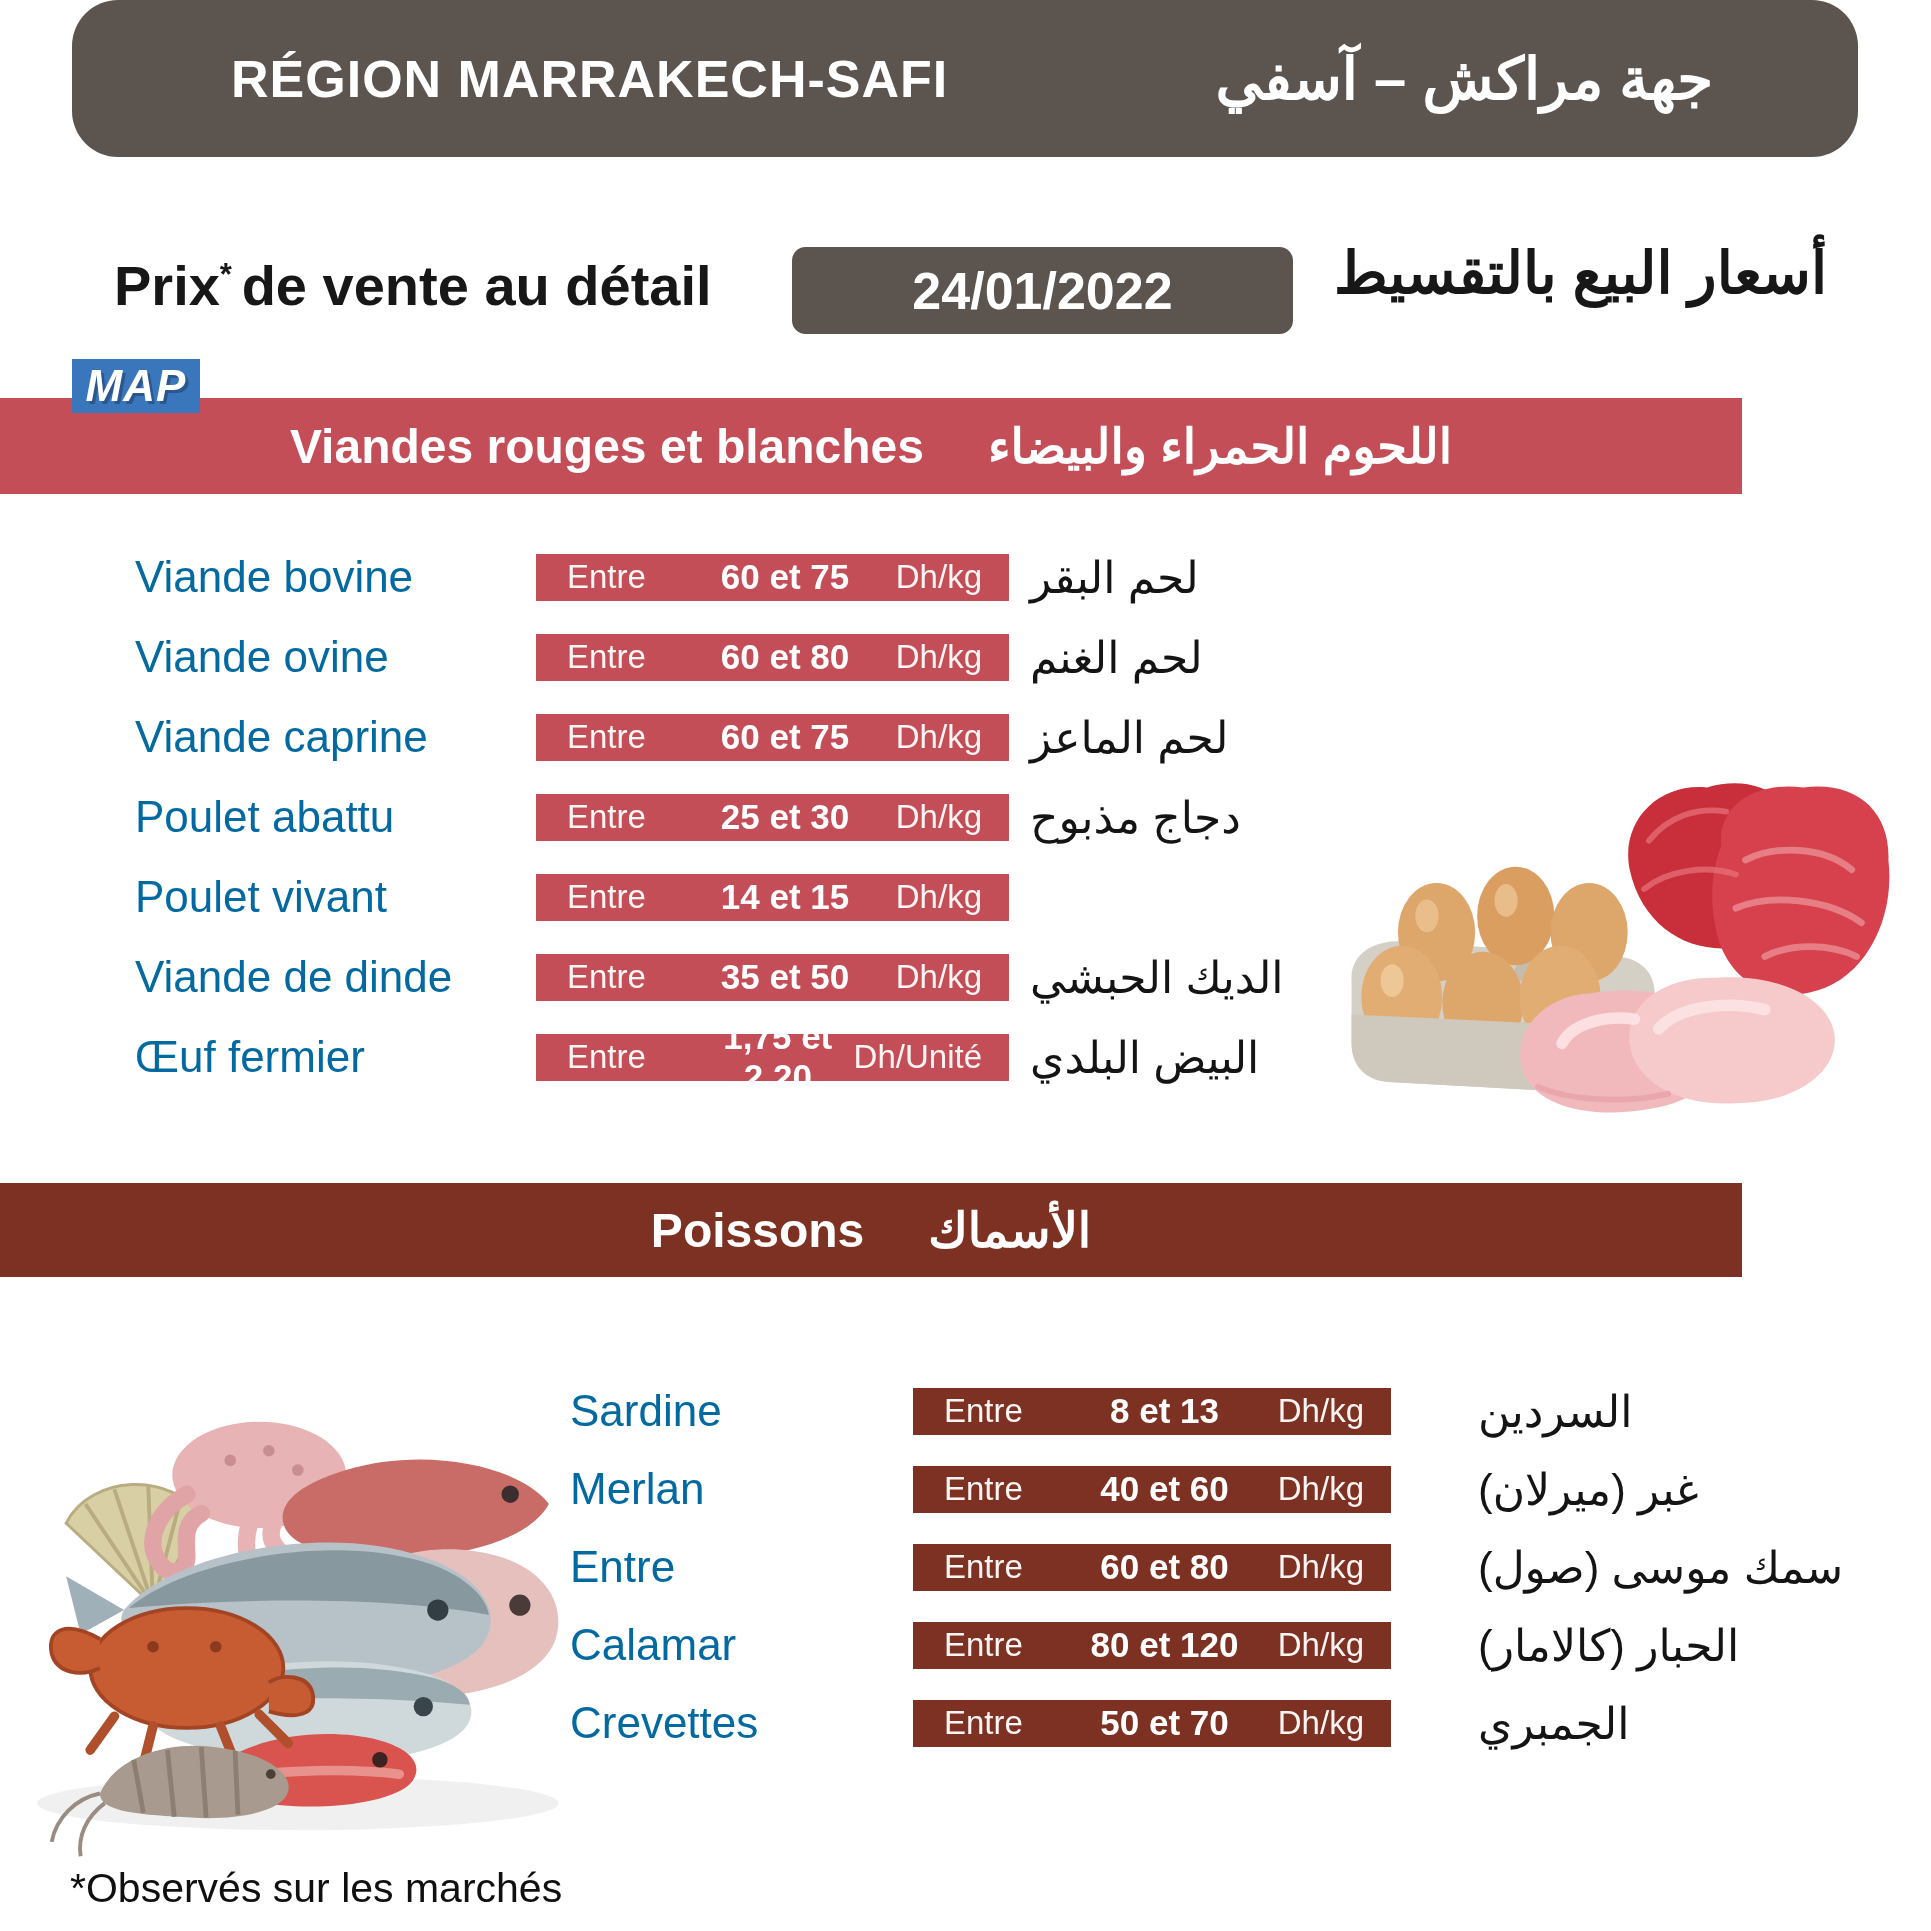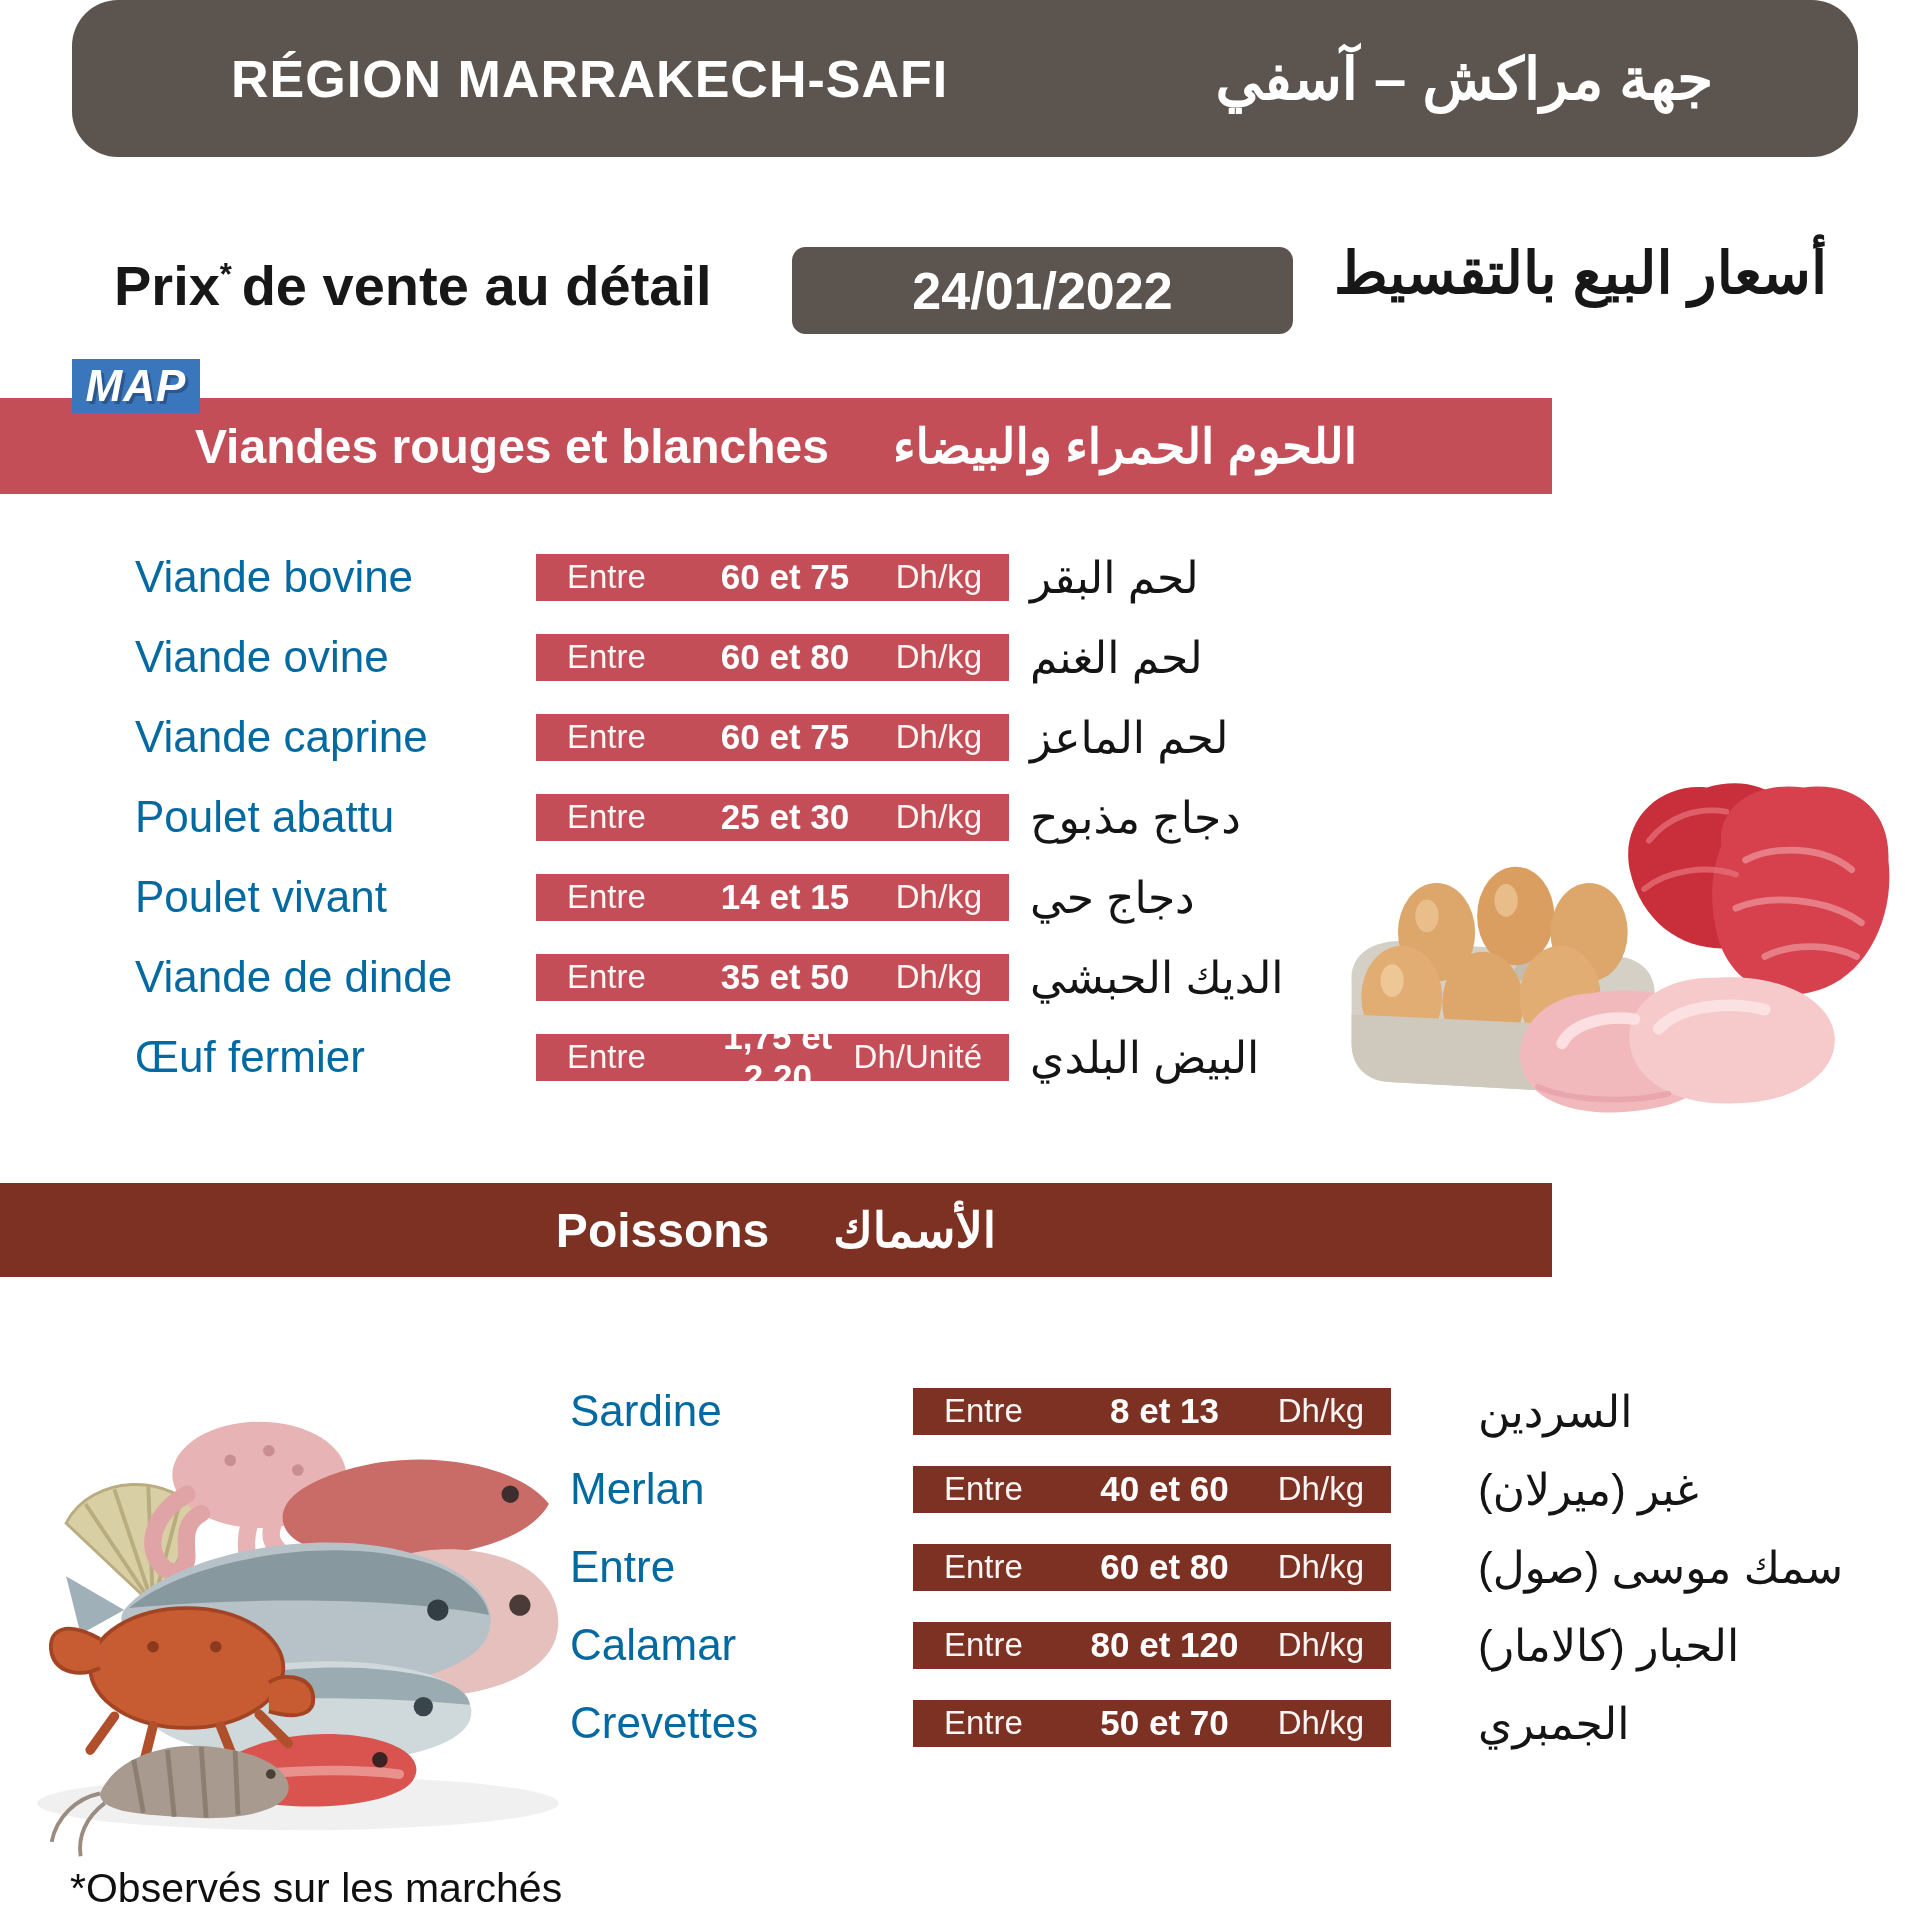--- a/index.html
+++ b/index.html
@@ -23,21 +23,21 @@
   .title-ar{position:absolute;right:104px;top:239px;font-size:58px;font-weight:bold;
             color:#171717;direction:rtl;}
 
   
   .map-logo{position:absolute;left:72px;top:359px;width:128px;height:54px;background:#3a76bb;
             color:#fff;font-weight:bold;font-style:italic;font-size:44px;letter-spacing:1px;
             display:flex;align-items:center;justify-content:center;z-index:3;
             text-shadow:2.9px 2.9px 0 rgba(20,30,60,0.35);}
 
   
-  .banner{position:absolute;left:0;width:1552px;display:flex;align-items:center;
+  .banner{position:absolute;left:0;width:1742px;display:flex;align-items:center;
           justify-content:center;gap:64px;color:#fff;font-weight:bold;z-index:2;}
   .banner-meat{top:398px;height:96px;background:#c44e58;}
   .banner-fish{top:1183px;height:94px;background:#7d3123;}
   .banner .fr{font-size:48px;}
   .banner .ar{font-size:48px;direction:rtl;}
 
   
   .rows{position:absolute;left:0;width:1931px;}
   .meat-rows{top:537px;}
   .fish-rows{top:1372px;}
@@ -119,21 +119,20 @@
       </div>
       <div class="label-ar">دجاج مذبوح</div>
     </div>
     <div class="price-row">
       <div class="label-fr">Poulet vivant</div>
       <div class="pill pill-meat">
         <span class="entre">Entre</span>
         <span class="range">14 et 15</span>
         <span class="unit">Dh/kg</span>
       </div>
-      <div class="label-ar">دجاج حي</div>
     </div>
     <div class="price-row">
       <div class="label-fr">Viande de dinde</div>
       <div class="pill pill-meat">
         <span class="entre">Entre</span>
         <span class="range">35 et 50</span>
         <span class="unit">Dh/kg</span>
       </div>
       <div class="label-ar">الديك الحبشي</div>
     </div>

